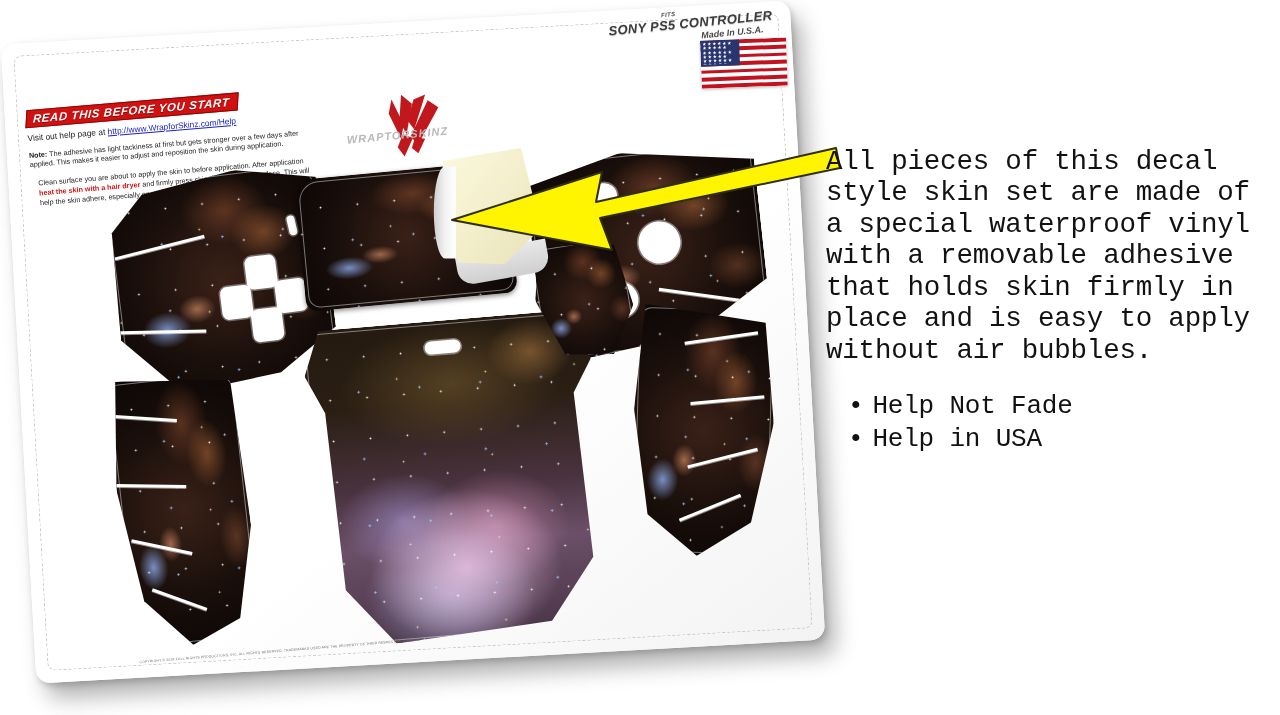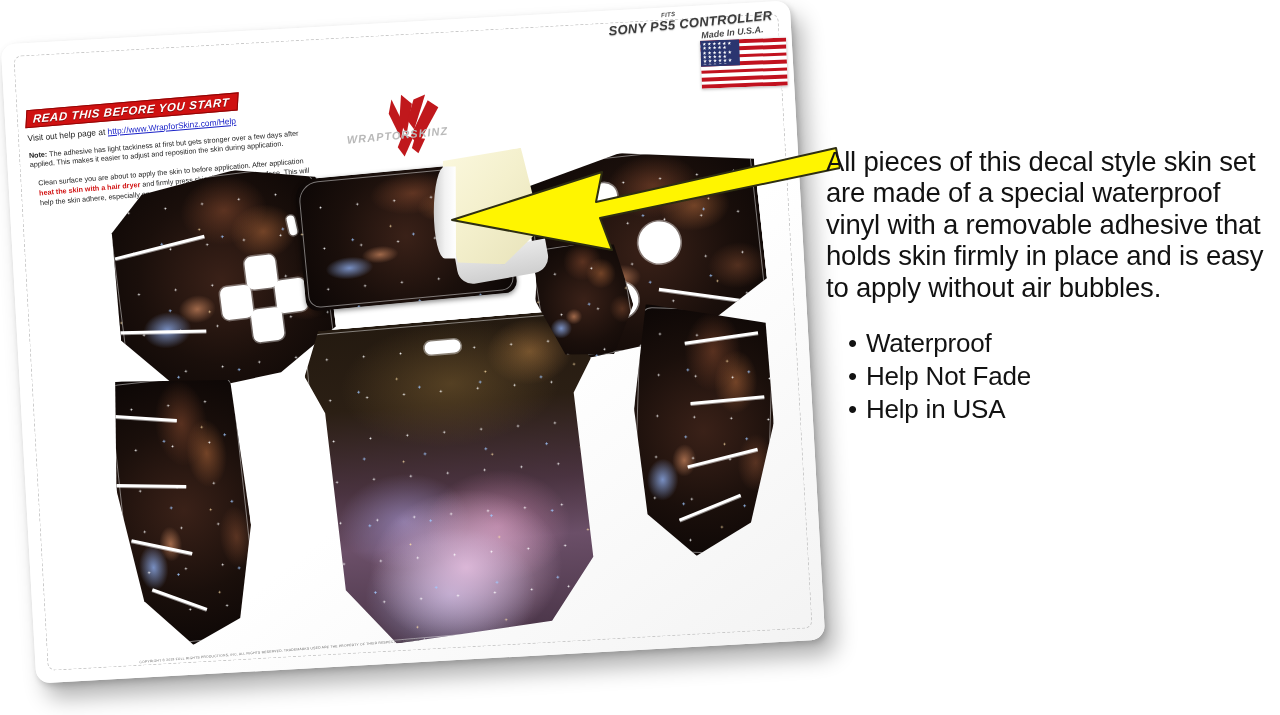--- a/index.html
+++ b/index.html
@@ -260,21 +260,21 @@
     position: absolute; left: 8px; top: 96px; width: 92px; height: 32px;
     background: linear-gradient(180deg,#e8e8e8,#cfcfcf);
     border-radius: 0 0 16px 16px;
     transform: rotate(-4deg);
   }
 
   
   #arrow { position: absolute; left: 450px; top: 146px; width: 390px; height: 110px; }
 
   
-  #copy-panel { position: absolute; left: 826px; top: 146px; width: 440px; }
+  #copy-panel { position: absolute; left: 826px; top: 146px; width: 440px; font-family: Liberation Mono, monospace; }
   #copy-paragraph {
     font-size: 27.5px; line-height: 1.145;
     color: #121212; letter-spacing: -.2px;
   }
   #feature-list { list-style: none; margin: 24px 0 0 22px; padding: 0; }
   #feature-list li {
     font-size: 26px; line-height: 1.26; color: #121212;
     letter-spacing: -.2px; white-space: nowrap;
   }
   #feature-list li .bullet { margin-right: 9px; }
@@ -406,19 +406,18 @@
   <div id="arrow">
     <svg width="390" height="110" viewBox="0 0 390 110">
       <polygon points="388,4 388,24 76,84 140,100 2,76 120,30 72,54" fill="#FFF500" stroke="#3a3a10" stroke-width="1.6" stroke-linejoin="round" style="display:none"></polygon>
       <polygon points="386,2 390,22 150,72 162,104 2,74 152,26 146,56" fill="#FFF500" stroke="#2e2e12" stroke-width="2" stroke-linejoin="round"></polygon>
     </svg>
   </div>
 
   <div id="copy-panel">
     <div id="copy-paragraph">All pieces of this decal style skin set are made of a special waterproof vinyl with a removable adhesive that holds skin firmly in place and is easy to apply without air bubbles.</div>
     <ul id="feature-list">
-      <li><span class="bullet">•</span><span>Waterproof</span></li>
       <li><span class="bullet">•</span><span>Help Not Fade</span></li>
       <li><span class="bullet">•</span><span>Help in USA</span></li>
     </ul>
   </div>
 
 </div>
 
 </body></html>

